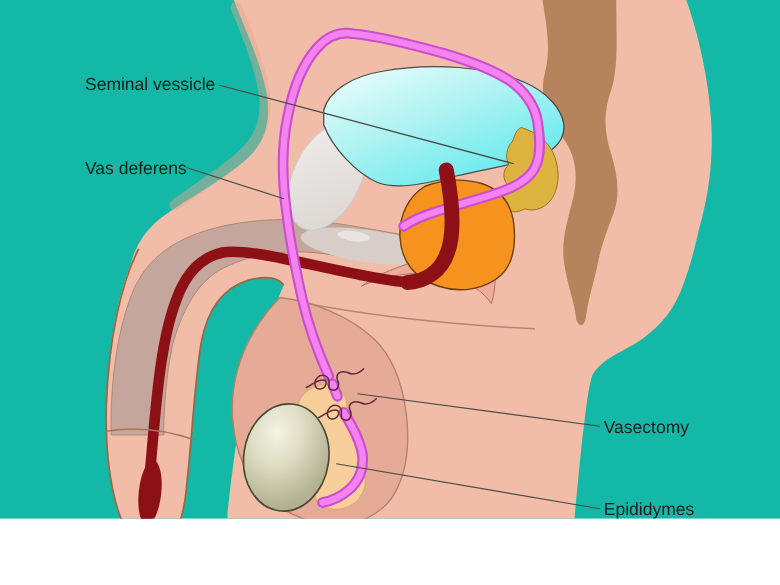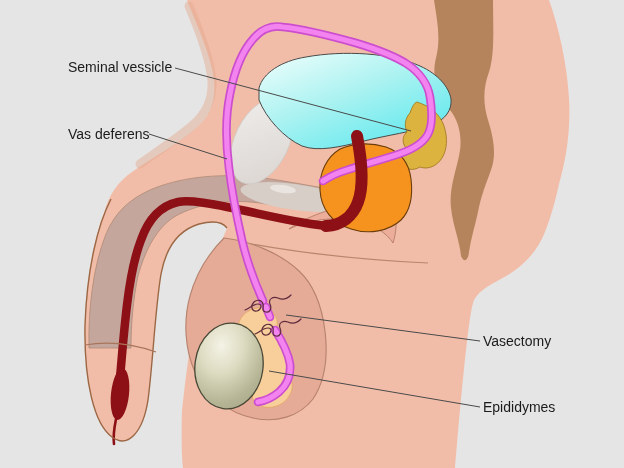--- a/index.html
+++ b/index.html
@@ -1,16 +1,16 @@
 <!DOCTYPE html>
 <html><head>
 <meta charset="utf-8">
 <style>
   html,body{margin:0;padding:0;background:#ffffff;}
-  .stage{position:relative;width:624px;height:468px;background:#e5e5e5;overflow:hidden;}
+  .stage{position:relative;width:624px;height:415px;background:#14b8a6;overflow:hidden;}
   svg{display:block;}
   svg text{font:14px "Liberation Sans", sans-serif;}
 </style>
 </head>
 <body>
 
 <div class="stage">
 <svg width="624" height="468" viewBox="0 0 624 468">
   <defs>
     <linearGradient id="bladderGrad" x1="0.1" y1="0" x2="0.9" y2="1">

